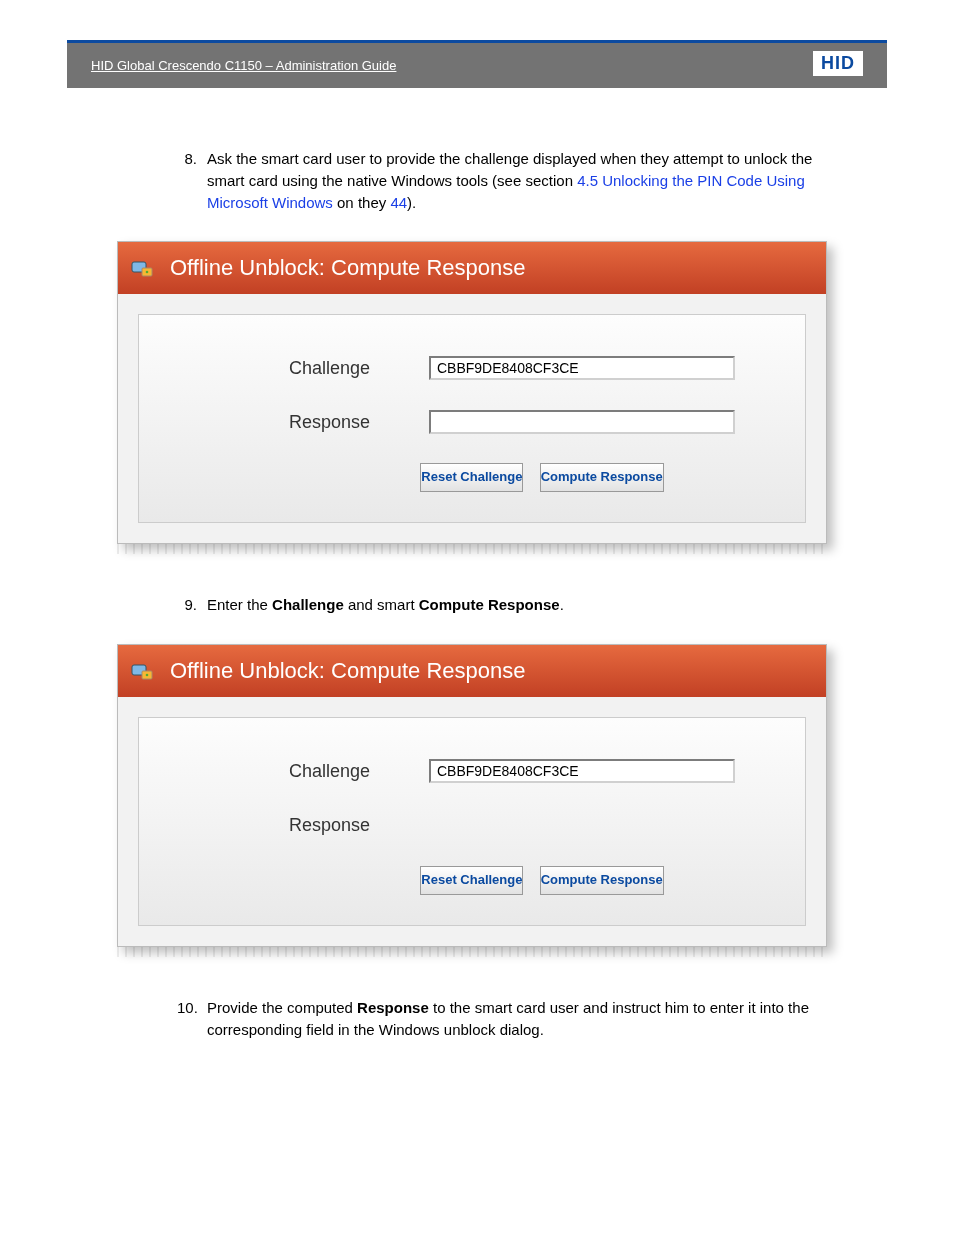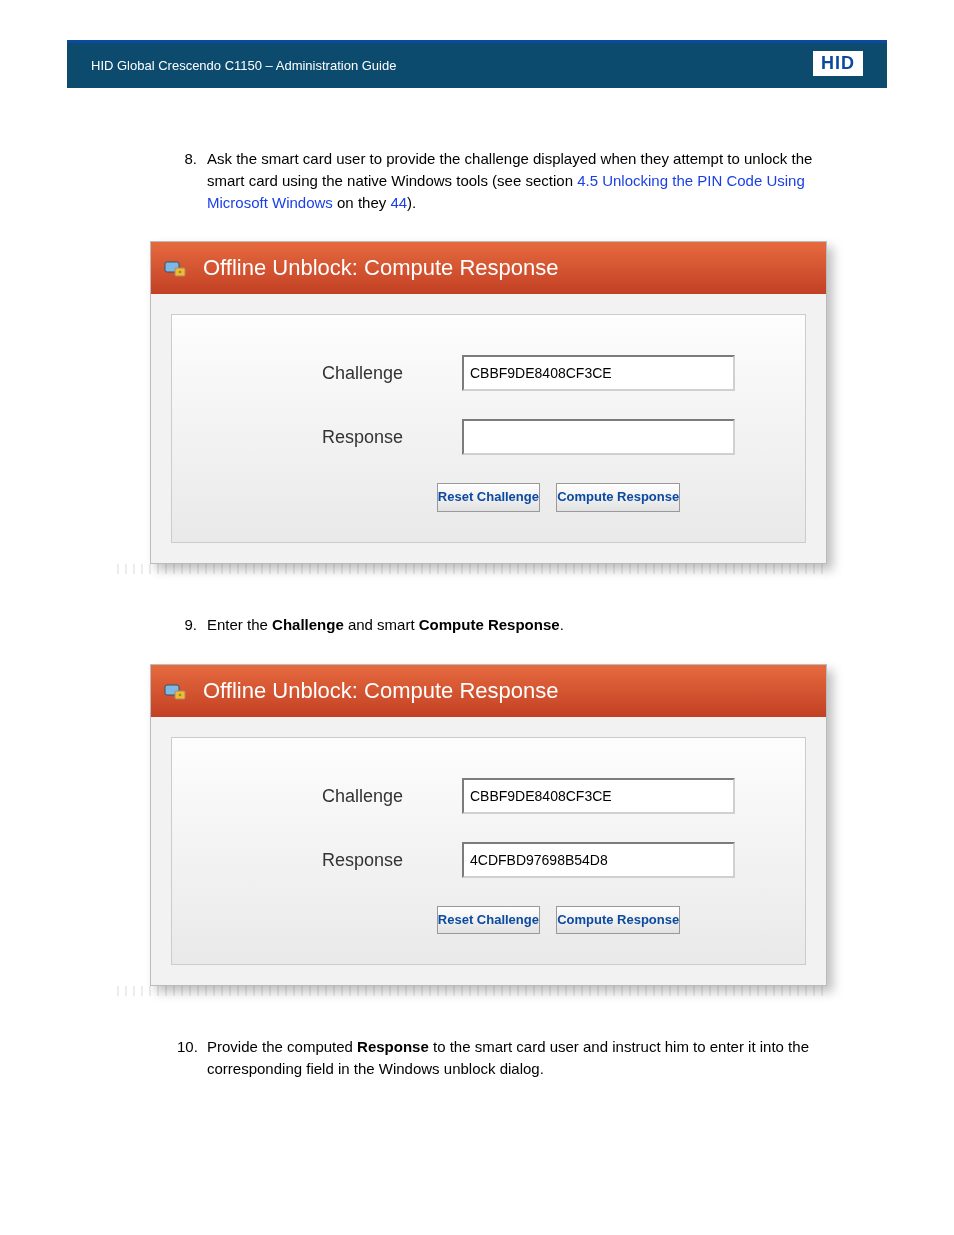--- a/index.html
+++ b/index.html
@@ -10,27 +10,28 @@
     margin: 0 auto;
     padding: 40px 0;
   }
   .page {
     width: 820px;
     margin: 0 auto;
     border-top: 3px solid #0b4aa0;
     position: relative;
   }
   .header-bar {
-    background: #0c4a6e;
+    background: #737373;
     color: #fff;
     font-size: 13px;
     padding: 10px 24px;
     display: flex;
     align-items: center;
     justify-content: space-between;
+    text-decoration: underline;
   }
   .hid-logo {
     background: #fff;
     color: #0b4aa0;
     font-weight: 900;
     font-family: Arial Black, Arial, sans-serif;
     letter-spacing: 1px;
     padding: 2px 8px;
     font-size: 18px;
     position: relative;
@@ -57,21 +58,20 @@
   .link { color: #1a3fe6; }
   .screenshot-wrap {
     margin: 10px 0 40px 0;
     padding-right: 10px;
   }
   .panel {
     border: 1px solid #bbb;
     background: #f2f2f2;
     box-shadow: 6px 6px 10px rgba(0,0,0,0.25);
     position: relative;
-    margin-left: 33px;
   }
   .panel-header {
     background: linear-gradient(to bottom, #e66a3f 0%, #c24024 100%);
     color: #fff;
     font-family: "Trebuchet MS", Verdana, sans-serif;
     font-size: 22px;
     padding: 10px 12px;
     display: flex;
     align-items: center;
   }
@@ -100,21 +100,21 @@
     font-size: 18px;
     color: #333;
   }
   .form-input {
     flex: 1;
     font-family: Verdana, sans-serif;
     font-size: 14px;
     padding: 4px 6px;
     border: 2px inset #d0d0d0;
     background: #fff;
-    height: 36px;
+    height: 24px;
   }
   .btn-row {
     text-align: center;
     padding-left: 60px;
   }
   .btn {
     display: inline-block;
     font-family: Verdana, sans-serif;
     font-size: 13px;
     font-weight: bold;
@@ -200,21 +200,20 @@
           </span>
           <span>Offline Unblock: Compute Response</span>
         </div>
         <div class="panel-body">
           <div class="form-row">
             <div class="form-label">Challenge</div>
             <input class="form-input" value="CBBF9DE8408CF3CE" style="">
           </div>
           <div class="form-row">
             <div class="form-label">Response</div>
-            <input class="form-input" value="4CDFBD97698B54D8" style="">
           </div>
           <div class="btn-row">
             <span class="btn">Reset Challenge</span>
             <span class="btn">Compute Response</span>
           </div>
         </div>
       </div>
       <div class="torn-edge"></div>
     </div>
 

